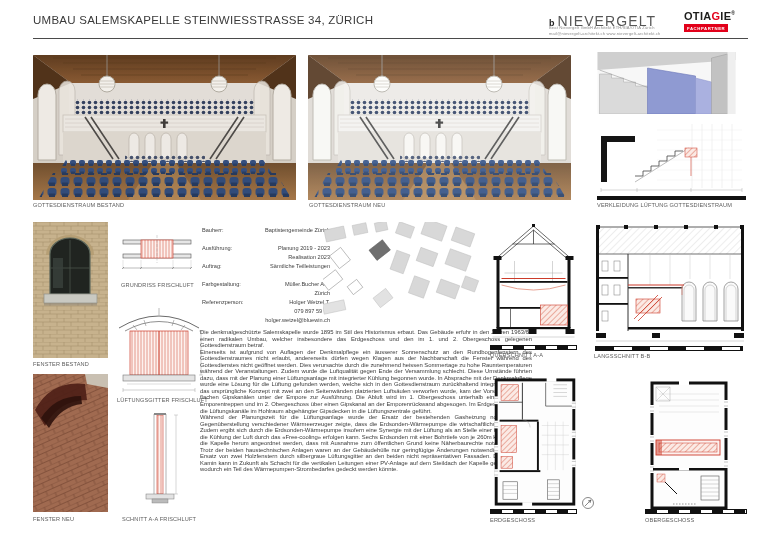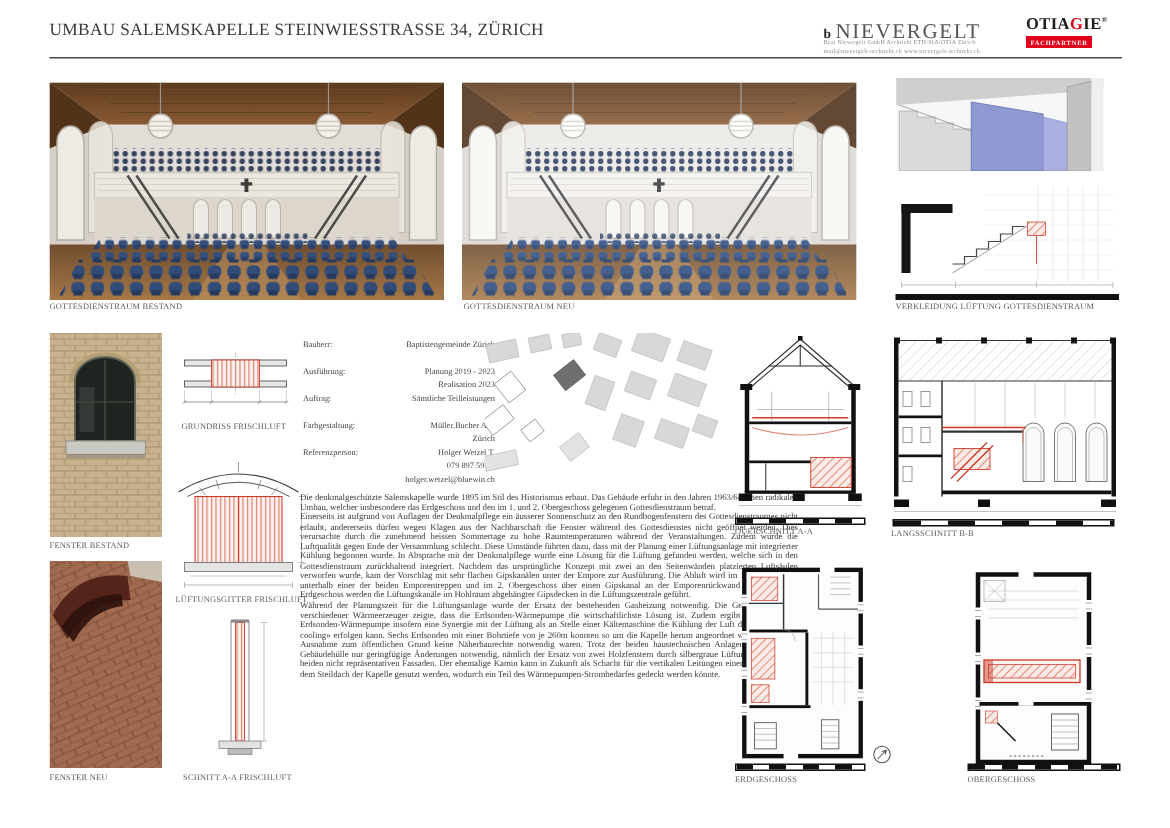--- a/index.html
+++ b/index.html
@@ -1,17 +1,17 @@
 <!DOCTYPE html>
 <html><head>
 <meta charset="utf-8">
 <style>
   html,body{margin:0;padding:0;background:#fff;}
   #board{position:relative;width:780px;height:552px;background:#ffffff;
-         font-family:Liberation Serif, serif;overflow:hidden;}
+         font-family:Liberation Sans, sans-serif;overflow:hidden;}
   .abs{position:absolute;}
   .title{left:33px;top:14px;font-size:11.5px;color:#3a3a3a;letter-spacing:.25px;white-space:nowrap;}
   .rule{left:33px;top:38px;width:715px;height:1px;background:#4a4a4a;}
   
   .niev{left:549px;top:12px;white-space:nowrap;}
   .niev .mark{font-weight:bold;font-size:9px;color:#222;}
   .niev .name{font-size:14px;color:#555;letter-spacing:1.1px;margin-left:3px;}
   .nline{left:549px;font-size:4px;color:#8a8a8a;letter-spacing:.2px;white-space:nowrap;}
   .nline1{top:24.5px;} .nline2{top:30.5px;}
   

